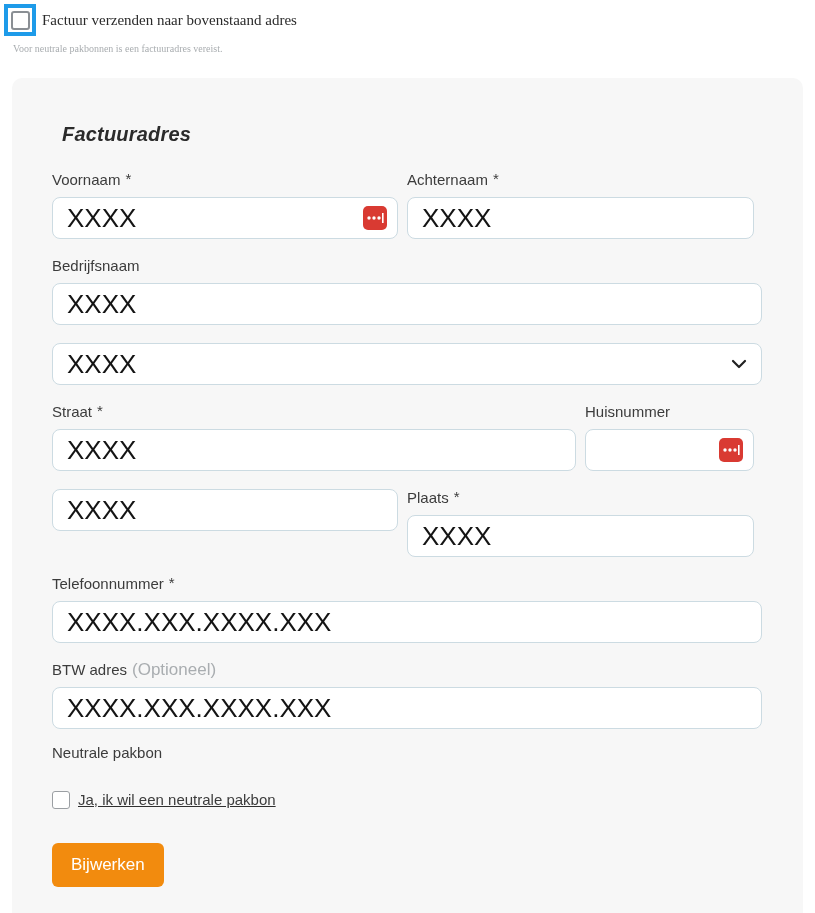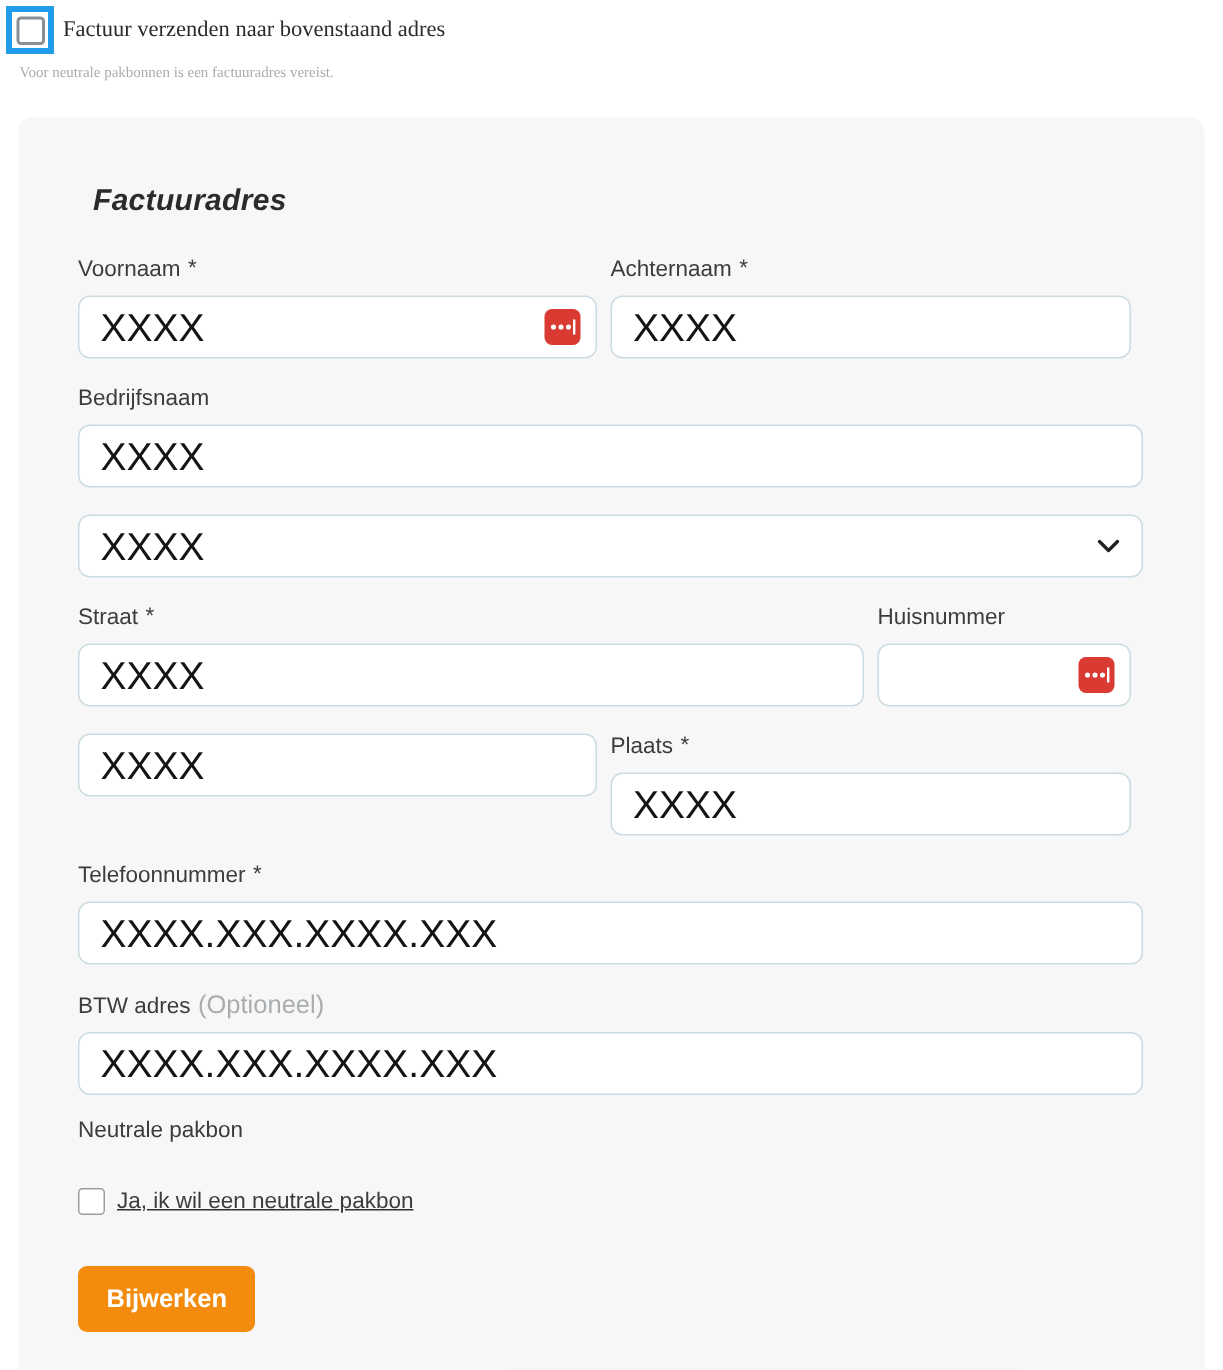--- a/index.html
+++ b/index.html
@@ -146,21 +146,21 @@
 
   .submit-btn {
     margin-top: 34px;
     display: inline-block;
     background: #f28b0e;
     color: #ffffff;
     border: none;
     border-radius: 6px;
     font-family: "Liberation Sans", "DejaVu Sans", sans-serif;
     font-size: 17px;
-    font-weight: 700;
+    font-weight: 400;
     padding: 12px 19px;
     cursor: pointer;
   }
 </style>
 </head>
 <body>
 
 <div class="top-section">
   <div class="top-checkbox-row">
     <div class="focus-frame">

